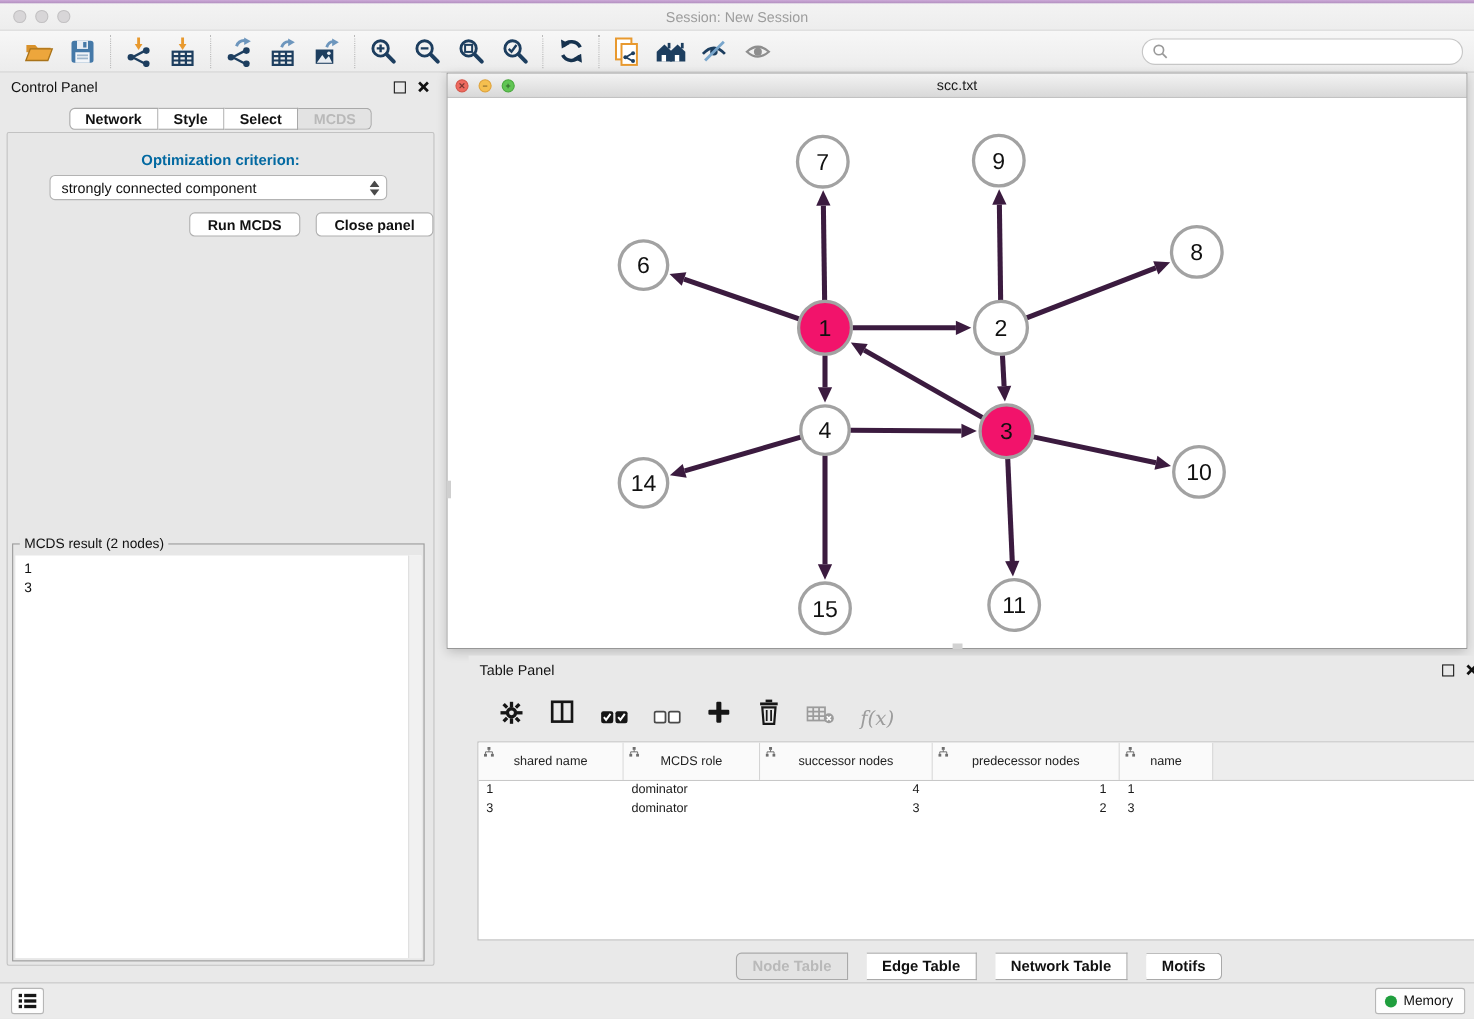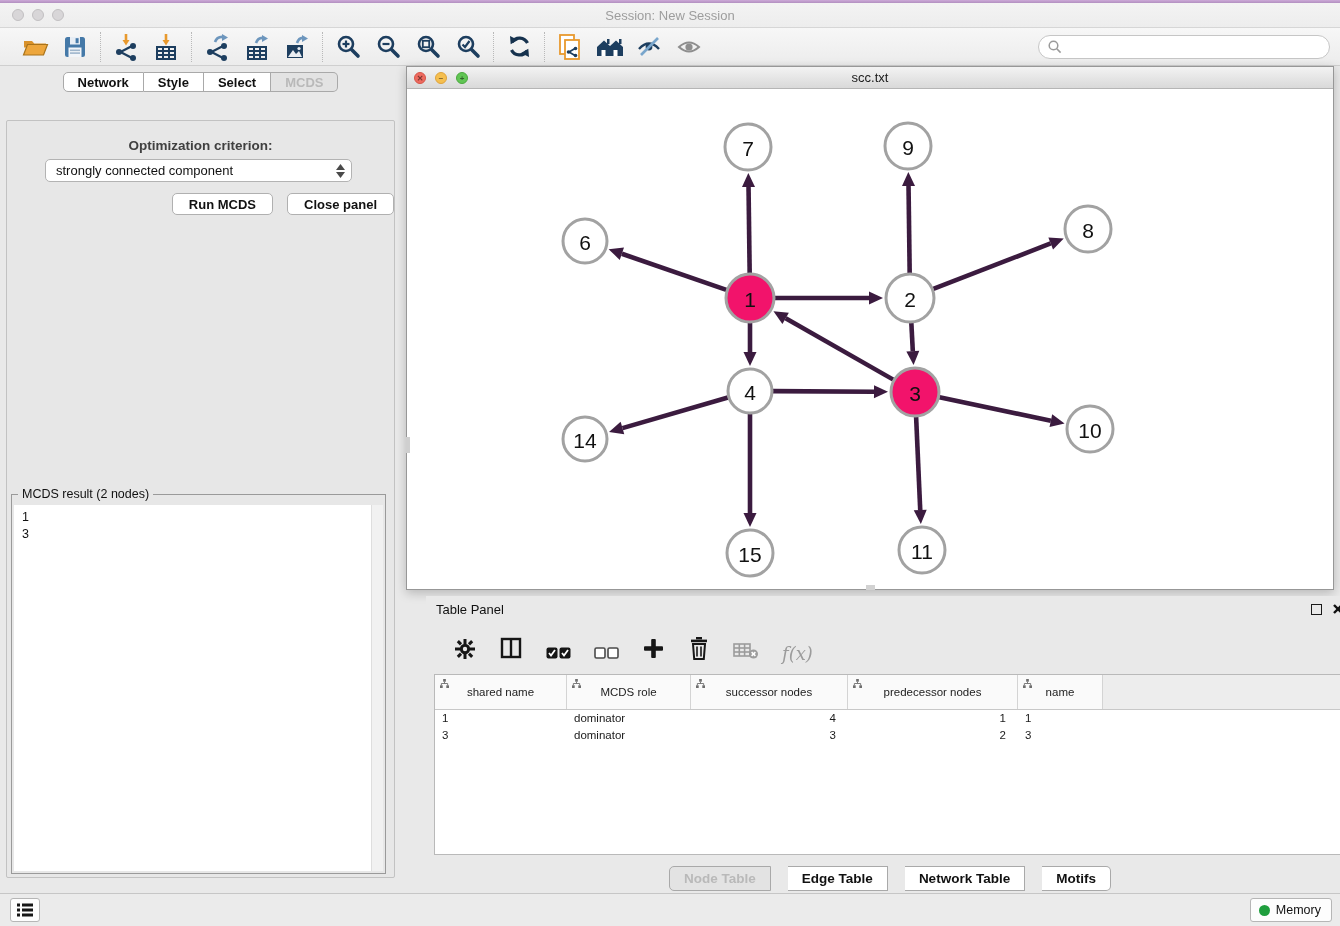--- a/index.html
+++ b/index.html
@@ -37,21 +37,21 @@
   .float-ic { width:11px; height:11px; border:1.6px solid #1a1a1a; background:transparent; }
   .segwrap { display:flex; justify-content:center; margin-top:6px; }
   .seg { height:20px; line-height:19px; padding:0 14px; font-size:13px; font-weight:bold;
     background:#fff; border:1px solid #a9a9a9; border-left:none; color:#111; }
   .seg:first-child { border-left:1px solid #a9a9a9; border-radius:5px 0 0 5px; }
   .seg:last-child { border-radius:0 5px 5px 0; }
   .seg.seg-on { background:#e3e3e3; color:#b9b9b9; }
   .cp-box { position:absolute; left:6px; right:6px; top:54px; bottom:15px;
     border:1px solid #c2c2c2; background:#e7e7e7; border-radius:2px; }
   .opt-label { position:absolute; top:17px; left:0; right:0; text-align:center;
-    font-size:13.5px; font-weight:bold; color:#404040; }
+    font-size:13.5px; font-weight:bold; color:#0369a1; }
   .dropdown { position:absolute; top:38px; left:38px; right:42px; height:23px; background:#fff;
     border:1px solid #b3b3b3; border-radius:5px; display:flex; align-items:center;
     padding:0 6px 0 10px; font-size:13px; color:#111; }
   .dd-stepper { margin-left:auto; display:flex; flex-direction:column; align-items:center; line-height:6px; }
   .dd-stepper svg { display:block; }
   .btnrow { position:absolute; top:72px; left:0; right:0; display:flex; justify-content:flex-end; gap:14px; }
   .pushbtn { height:22px; padding:0 16px; background:#fff; border:1px solid #b0b0b0;
     border-radius:5px; font-size:13px; font-weight:bold; color:#111; display:flex; align-items:center; }
   .fieldset { position:absolute; left:4px; right:8px; top:373px; bottom:3px; border:1px solid #9a9a9a; }
   .fs-legend { position:absolute; top:-8px; left:6px; background:#e7e7e7; padding:0 4px;
@@ -293,20 +293,30 @@
     <div class="search">
       <svg width="16" height="16" viewBox="0 0 16 16">
         <circle cx="6.5" cy="6.5" r="4.3" stroke="#9a9a9a" stroke-width="1.5" fill="none"></circle>
         <line x1="9.8" y1="9.8" x2="13.6" y2="13.6" stroke="#9a9a9a" stroke-width="1.6"></line>
       </svg>
       <input type="text" placeholder="" style="">
     </div>
   </div>
 
   <div class="control-panel">
+    <div class="panel-head">
+      <span class="ptitle">Control Panel</span>
+      <span class="pbtns">
+        <span class="float-ic"></span>
+        <svg width="12" height="12" viewBox="0 0 12 12">
+          <line x1="2" y1="2" x2="10" y2="10" stroke="#111" stroke-width="2.4"></line>
+          <line x1="10" y1="2" x2="2" y2="10" stroke="#111" stroke-width="2.4"></line>
+        </svg>
+      </span>
+    </div>
     <div class="segwrap">
         <div class="seg">Network</div>
         <div class="seg">Style</div>
         <div class="seg">Select</div>
         <div class="seg seg-on">MCDS</div>
       </div>
     <div class="cp-box">
       <div class="opt-label">Optimization criterion:</div>
       <div class="dropdown">
         <span>strongly connected component</span>

